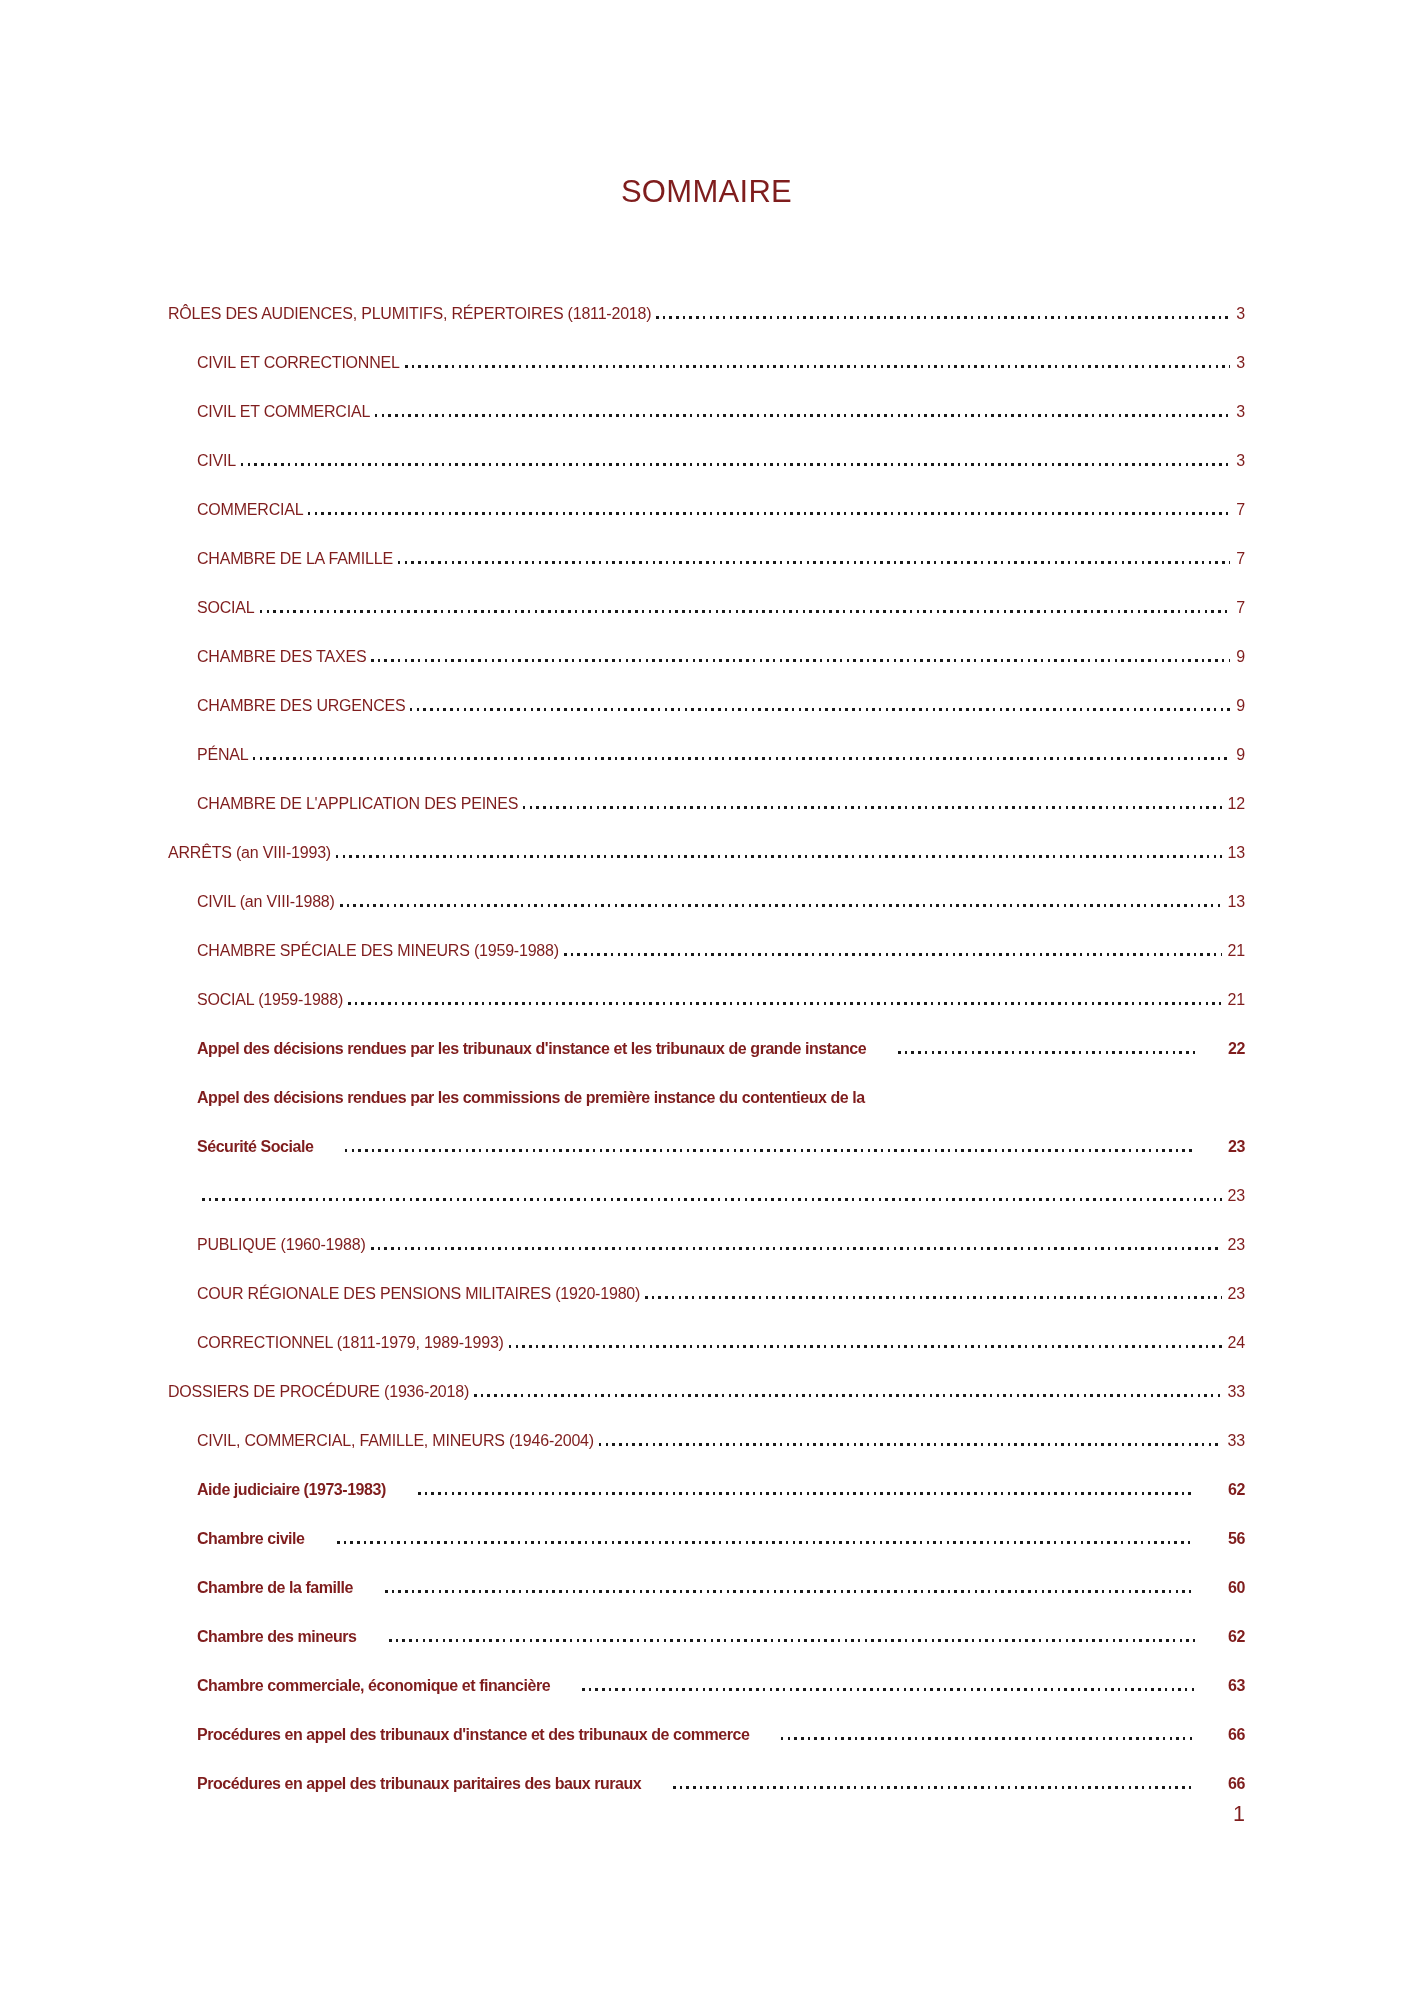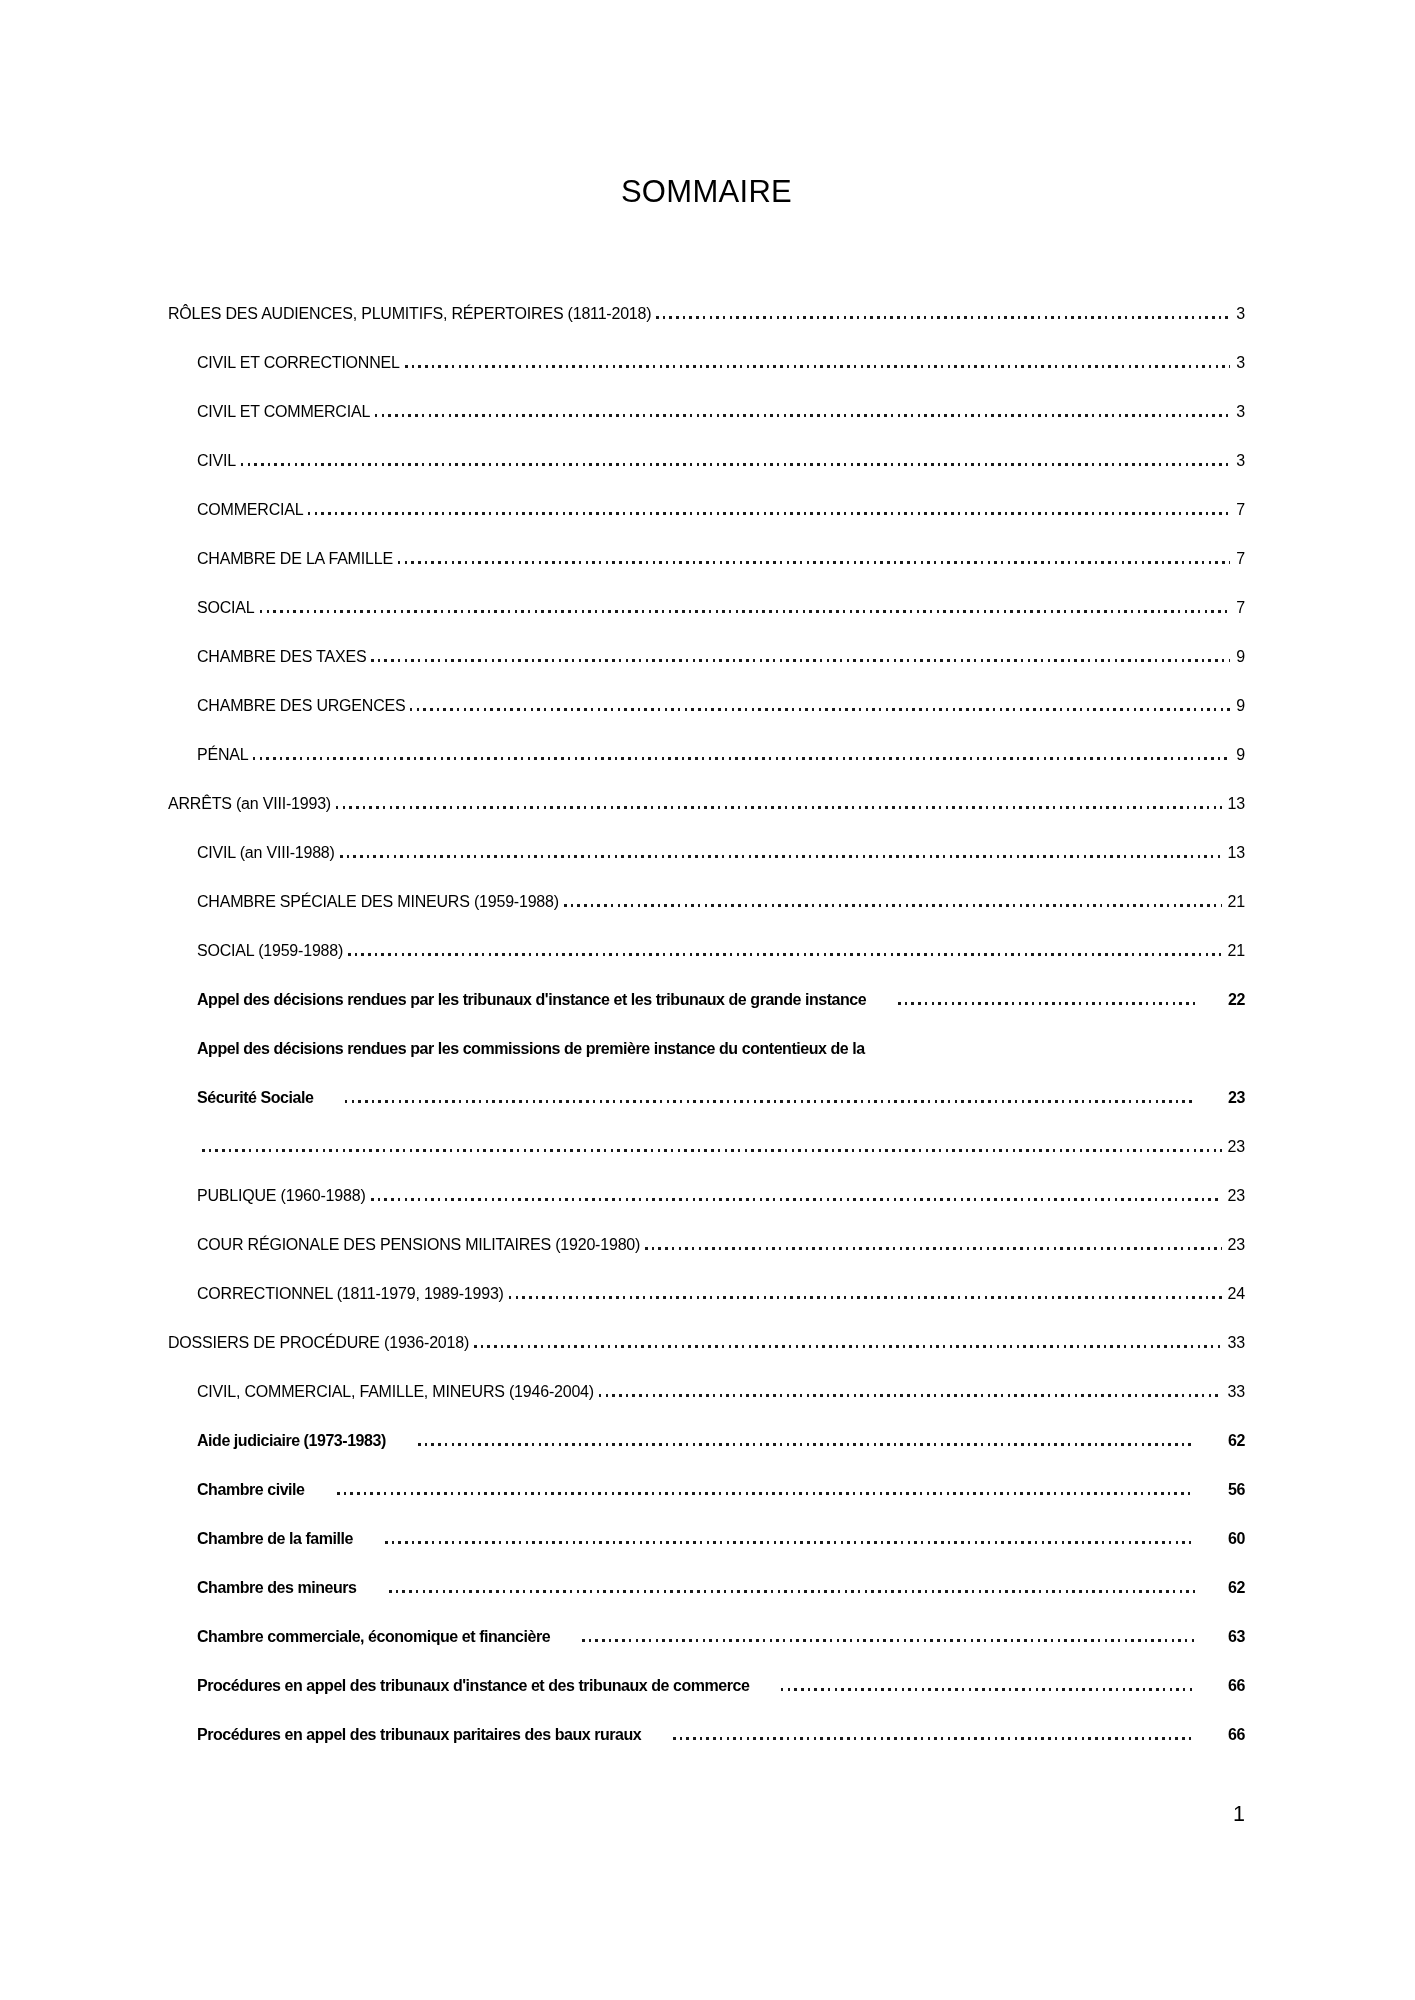--- a/index.html
+++ b/index.html
@@ -10,21 +10,21 @@
   }
   .page {
     position: relative;
     width: 1415px;
     height: 2000px;
     background: #ffffff;
     box-sizing: border-box;
     padding: 172px 170px 0 168px;
     overflow: hidden;
     font-family: "Liberation Sans", sans-serif;
-    color: #000000;
+    color: #7f1d1d;
   }
   .doc-title {
     font-size: 31px;
     line-height: 40px;
     font-weight: 400;
     letter-spacing: 0.3px;
     text-align: center;
     margin: 0 0 88px 0;
   }
   .toc {
@@ -128,20 +128,25 @@
     <span class="toc-leader"></span>
     <span class="toc-page">9</span>
   </div>
 
   <div class="toc-row level-1">
     <span class="toc-label">PÉNAL</span>
     <span class="toc-leader"></span>
     <span class="toc-page">9</span>
   </div>
 
+  <div class="toc-row level-1">
+    <span class="toc-label">CHAMBRE DE L'APPLICATION DES PEINES</span>
+    <span class="toc-leader"></span>
+    <span class="toc-page">12</span>
+  </div>
 
   <div class="toc-row level-0">
     <span class="toc-label">ARRÊTS (an VIII-1993)</span>
     <span class="toc-leader"></span>
     <span class="toc-page">13</span>
   </div>
 
   <div class="toc-row level-1">
     <span class="toc-label">CIVIL (an VIII-1988)</span>
     <span class="toc-leader"></span>

